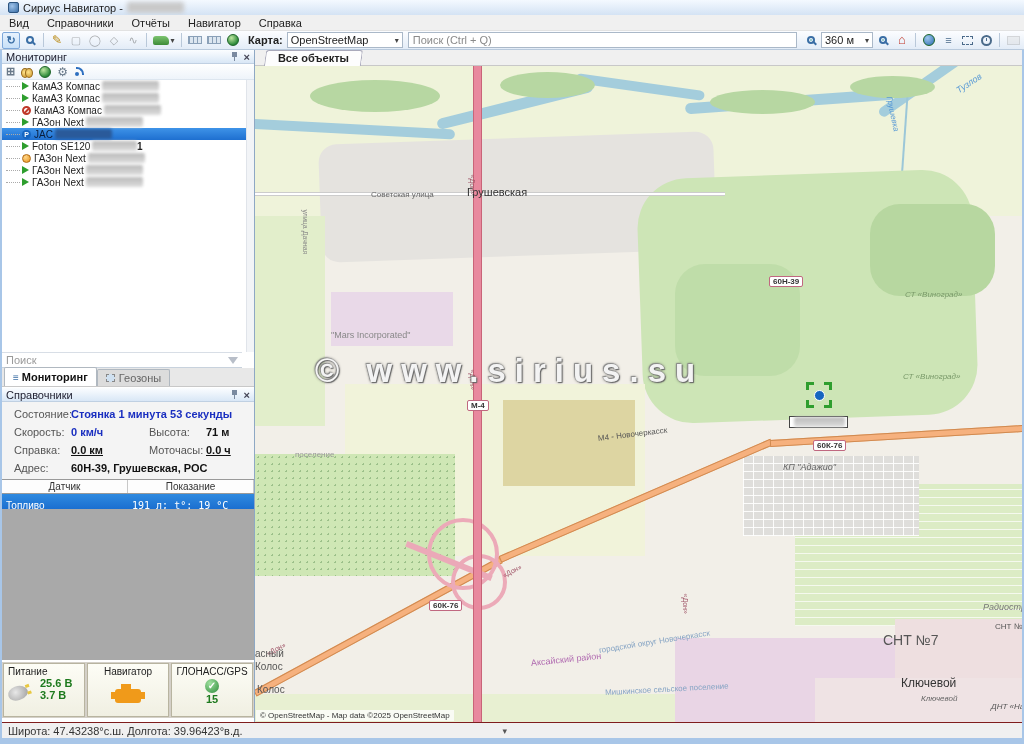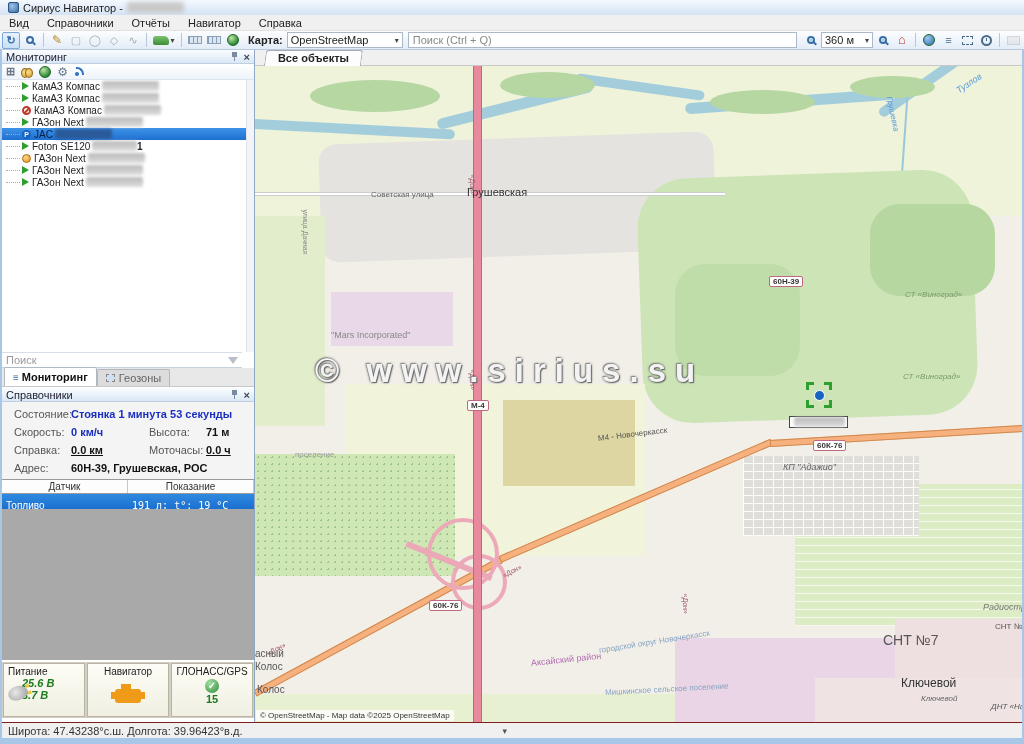--- a/index.html
+++ b/index.html
@@ -116,21 +116,21 @@
   .gray-area { position:absolute; top:459px; left:0; right:0; height:151px; background:#a9a9a9; }
   .gauges { position:absolute; top:612px; left:0; right:0; height:56px; background:#d4d0c8;
     display:flex; gap:2px; padding:1px; }
   .gauge { flex:1; background:linear-gradient(#fdfdf6,#f0efe2); border:1px solid #b8b4a0; padding:2px 4px; position:relative; }
   .gauge .glabel { font-size:10px; color:#222; }
   .gauge .gval { color:#1e7a1e; font-weight:bold; font-size:11px; }
   .plug-icon { position:absolute; left:4px; top:22px; width:20px; height:14px;
     background:radial-gradient(circle at 40% 40%, #e8e8e8, #9a9a9a); border-radius:50% 60% 50% 50%; transform:rotate(-20deg); }
   .plug-icon::before { content:""; position:absolute; right:-3px; top:2px; width:4px; height:3px; background:#e8c840; }
   .plug-icon::after { content:""; position:absolute; right:-3px; bottom:2px; width:4px; height:3px; background:#e8c840; }
-  .gauge-vals { margin-left:14px;font-style:italic; }
+  .gauge-vals { margin-left:32px; }
   .engine-icon { position:absolute; left:50%; transform:translateX(-50%); top:20px; width:34px; height:20px; }
   .engine-icon .b1 { position:absolute; left:4px; top:5px; width:26px; height:14px; background:#f09a1a; border-radius:3px; }
   .engine-icon .b2 { position:absolute; left:10px; top:0; width:10px; height:6px; background:#f09a1a; }
   .engine-icon .b3 { position:absolute; left:0; top:8px; width:5px; height:7px; background:#f09a1a; }
   .engine-icon .b4 { position:absolute; right:0; top:8px; width:5px; height:7px; background:#f09a1a; }
   .gps-icon { width:14px; height:14px; border-radius:50%; margin:2px auto 0;
     background:radial-gradient(circle at 35% 30%, #9fe09f, #2e8b3a); color:#fff; font-size:10px;
     text-align:center; line-height:14px; font-weight:bold; }
   .gps-val { text-align:center; }
   .gcenter { text-align:center; }

